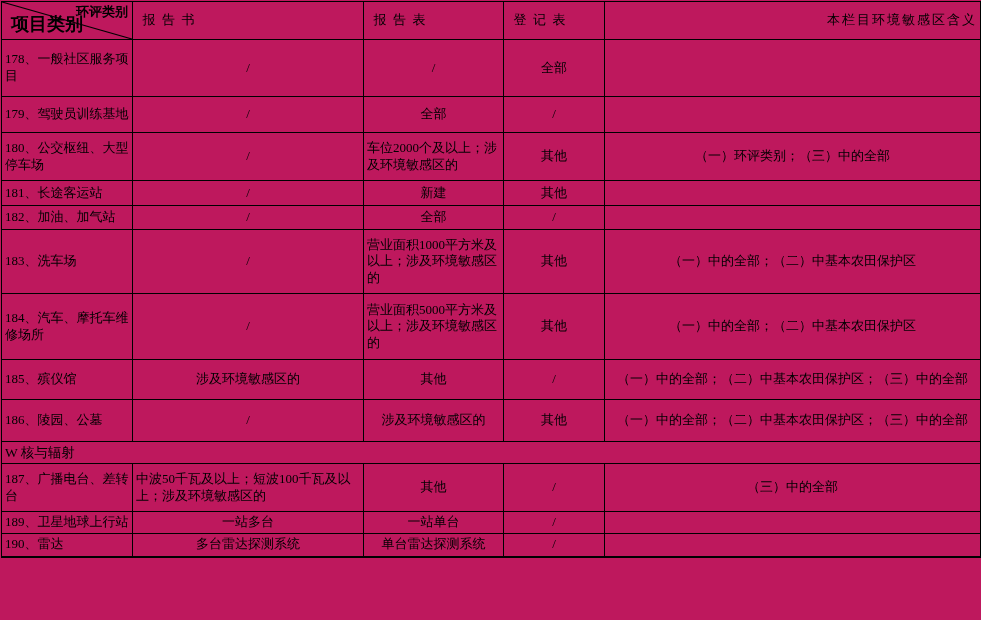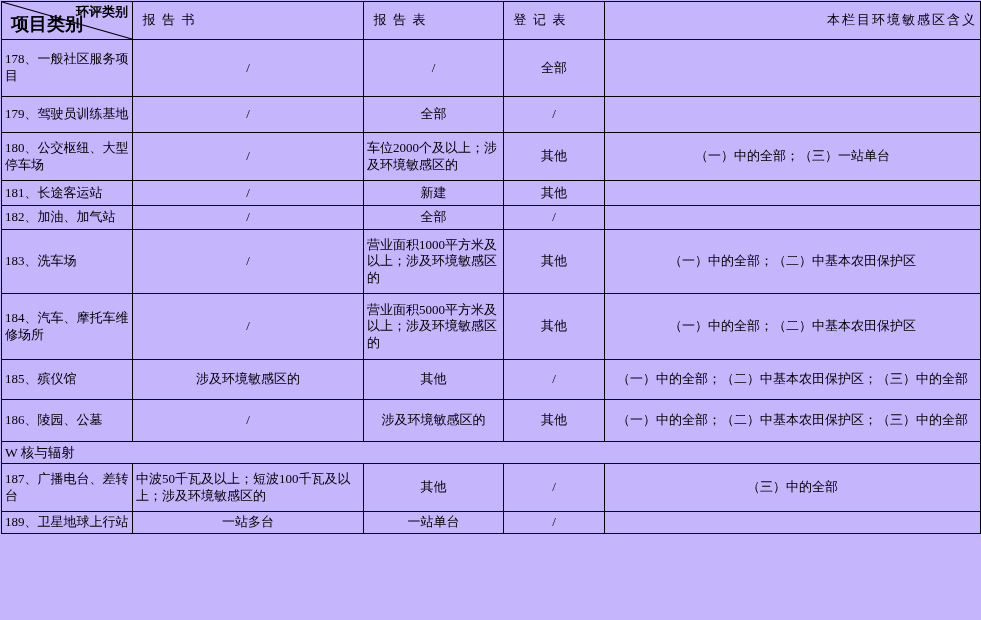--- a/index.html
+++ b/index.html
@@ -4,21 +4,21 @@
 <style>
   * { box-sizing: border-box; }
   html, body {
     margin: 0; padding: 0;
     background: #ffffff;
     width: 981px;
   }
   .doc {
     width: 981px;
     height: 620px;
-    background: #c4b5fd;
+    background: #be185d;
     font-family: "Liberation Serif", "DejaVu Serif", serif;
     color: #000;
     padding-top: 1px;
   }
   table.classification {
     border-collapse: collapse;
     table-layout: fixed;
     width: 979px;
     margin-left: 1px;
     font-size: 13px;
@@ -99,21 +99,21 @@
           <td class="ac">/</td>
           <td class="ac">全部</td>
           <td class="ac">/</td>
           <td class="ac"></td>
         </tr>
         <tr style="height: 48px;">
           <td class="cat">180、公交枢纽、大型停车场</td>
           <td class="ac">/</td>
           <td class="al">车位2000个及以上；涉及环境敏感区的</td>
           <td class="ac">其他</td>
-          <td class="ac">（一）中的全部；（三）一站单台</td>
+          <td class="ac">（一）环评类别；（三）中的全部</td>
         </tr>
         <tr style="height: 25px;">
           <td class="cat">181、长途客运站</td>
           <td class="ac">/</td>
           <td class="ac">新建</td>
           <td class="ac">其他</td>
           <td class="ac"></td>
         </tr>
         <tr style="height: 24px;">
           <td class="cat">182、加油、加气站</td>
@@ -160,15 +160,22 @@
           <td class="ac">/</td>
           <td class="ac">（三）中的全部</td>
         </tr>
         <tr style="height: 22px;">
           <td class="cat">189、卫星地球上行站</td>
           <td class="ac">一站多台</td>
           <td class="ac">一站单台</td>
           <td class="ac">/</td>
           <td class="ac"></td>
         </tr>
+        <tr class="last-row" style="height: 23px;">
+          <td class="cat">190、雷达</td>
+          <td class="ac">多台雷达探测系统</td>
+          <td class="ac">单台雷达探测系统</td>
+          <td class="ac">/</td>
+          <td class="ac"></td>
+        </tr>
       </tbody>
   </table>
 </div>
 
 </body></html>

